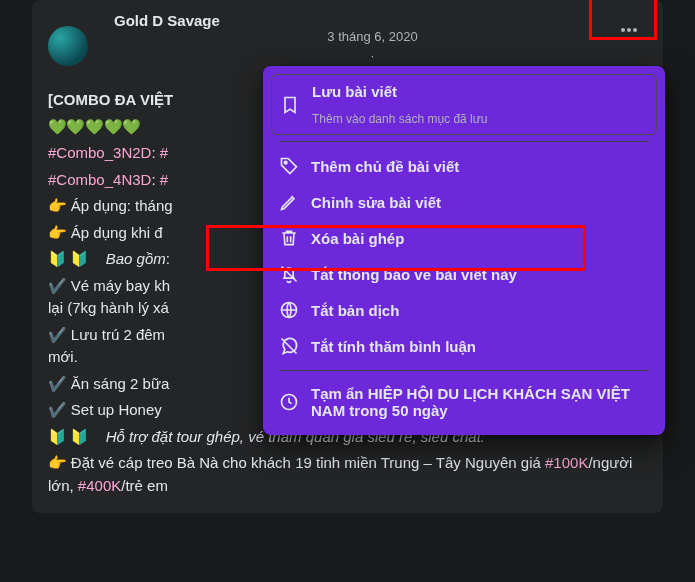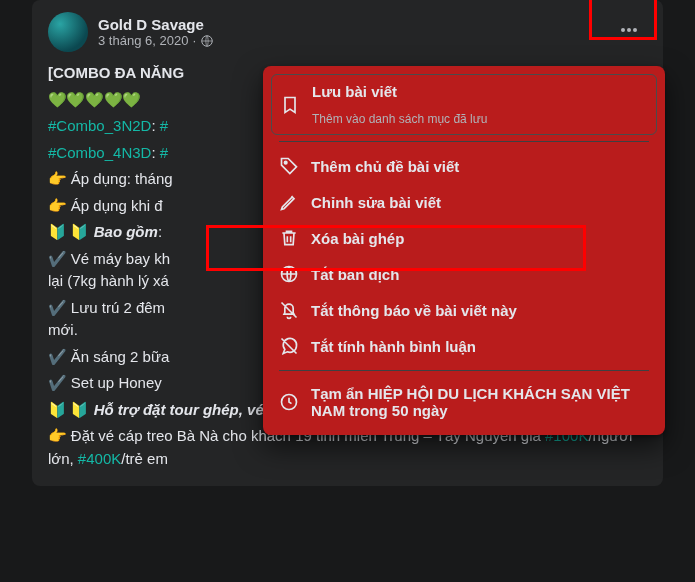--- a/index.html
+++ b/index.html
@@ -30,27 +30,29 @@
     width: 40px; height: 40px; border-radius: 50%;
     background: radial-gradient(circle at 30% 30%, #2aa4a4, #0b4850 70%);
     margin-right: 10px;
     flex-shrink: 0;
   }
   .author-block { flex: 1; }
   .author-name {
     font-weight: 600;
     font-size: 15px;
     color: #e4e6eb;
+    margin-left: 16px;
   }
   .post-meta {
     font-size: 13px;
     color: #b0b3b8;
     display: flex;
     align-items: center;
     gap: 4px;
+    flex-direction: column;
   }
   .globe-icon svg { display: block; }
   .more-btn {
     width: 36px; height: 36px;
     border-radius: 50%;
     display: flex; align-items: center; justify-content: center;
     cursor: pointer;
     color: #b0b3b8;
     position: absolute;
     right: 16px;
@@ -68,30 +70,30 @@
   }
   .post-body {
     padding: 0 16px;
     font-size: 15px;
     line-height: 1.5;
   }
   .post-body .line {
     margin-bottom: 4px;
     color: #e4e6eb;
   }
-  .hashtag { color: #14b8a6; }
-  .bold-italic { font-weight: 700; font-style: italic; }
+  .hashtag { color: #f9a8d4; }
+  .bold-italic { font-weight: 400; font-style: italic; margin-left: 12px; }
 
   
   .dropdown {
     position: absolute;
     right: 30px;
     top: 66px;
     width: 402px;
-    background: #b91c1c;
+    background: #6d28d9;
     border-radius: 8px;
     box-shadow: 0 12px 28px rgba(0,0,0,0.6), 0 2px 4px rgba(0,0,0,0.3);
     padding: 8px;
     z-index: 10;
   }
   .menu-item {
     display: flex;
     align-items: center;
     padding: 8px;
     border-radius: 6px;
@@ -162,21 +164,21 @@
     <div class="more-btn">
       <svg width="20" height="20" viewBox="0 0 20 20" fill="#b0b3b8">
           <circle cx="4" cy="10" r="2"></circle>
           <circle cx="10" cy="10" r="2"></circle>
           <circle cx="16" cy="10" r="2"></circle>
         </svg>
     </div>
   </div>
 
   <div class="post-body">
-    <div class="line"><b><span>[COMBO ĐA NĂNG</span></b></div>
+    <div class="line"><b><span>[COMBO ĐA VIỆT</span></b></div>
     <div class="line"><span>💚💚💚💚💚</span></div>
     <div class="line"><span class="hashtag">#Combo_3N2D</span>: <span class="hashtag">#</span></div>
     <div class="line"><span class="hashtag">#Combo_4N3D</span>: <span class="hashtag">#</span></div>
     <div class="line">👉 Áp dụng: tháng</div>
     <div class="line">👉 Áp dụng khi đ</div>
     <div class="line">🔰 🔰 <span class="bold-italic">Bao gồm</span>:</div>
     <div class="line">✔️ Vé máy bay kh<br>lại (7kg hành lý xá</div>
     <div class="line">✔️ Lưu trú 2 đêm<br>mới.</div>
     <div class="line">✔️ Ăn sáng 2 bữa</div>
     <div class="line">✔️ Set up Honey</div>
@@ -231,48 +233,48 @@
         </svg>
     </span>
     <span class="mi-text">
         <div class="mi-label">Xóa bài ghép</div>
       </span>
   </div>
 
   <div class="menu-item">
     <span class="mi-icon">
       <svg width="20" height="20" viewBox="0 0 24 24" fill="none" stroke="#e4e6eb" stroke-width="2">
+          <path d="M6 17h12l-1-2V10a5 5 0 00-10 0v5l-1 2zM10 20a2 2 0 004 0M3 3l18 18"></path>
+        </svg>
+    </span>
+    <span class="mi-text">
+        <div class="mi-label">Tắt thông báo về bài viết này</div>
+      </span>
+  </div>
+
+  <div class="menu-item">
+    <span class="mi-icon">
+      <svg width="20" height="20" viewBox="0 0 24 24" fill="none" stroke="#e4e6eb" stroke-width="2">
           <circle cx="12" cy="12" r="9"></circle>
           <path d="M3 12h18M12 3c3 3 3 15 0 18M12 3c-3 3-3 15 0 18"></path>
         </svg>
     </span>
     <span class="mi-text">
         <div class="mi-label">Tắt bản dịch</div>
       </span>
   </div>
 
   <div class="menu-item">
     <span class="mi-icon">
       <svg width="20" height="20" viewBox="0 0 24 24" fill="none" stroke="#e4e6eb" stroke-width="2">
-          <path d="M6 17h12l-1-2V10a5 5 0 00-10 0v5l-1 2zM10 20a2 2 0 004 0M3 3l18 18"></path>
-        </svg>
-    </span>
-    <span class="mi-text">
-        <div class="mi-label">Tắt thông báo về bài viết này</div>
-      </span>
-  </div>
-
-  <div class="menu-item">
-    <span class="mi-icon">
-      <svg width="20" height="20" viewBox="0 0 24 24" fill="none" stroke="#e4e6eb" stroke-width="2">
           <path d="M21 12a8 8 0 01-11 7l-5 2 2-5a8 8 0 1114-4zM3 3l18 18"></path>
         </svg>
     </span>
     <span class="mi-text">
-        <div class="mi-label">Tắt tính hành bình luận</div>
+        <div class="mi-label">Tắt tính thăm bình luận</div>
       </span>
   </div>
 
   <div class="menu-sep"></div>
 
   <div class="menu-item">
     <span class="mi-icon">
       <svg width="20" height="20" viewBox="0 0 24 24" fill="none" stroke="#e4e6eb" stroke-width="2">
           <circle cx="12" cy="12" r="9"></circle>
           <path d="M12 7v5l3 2"></path>

